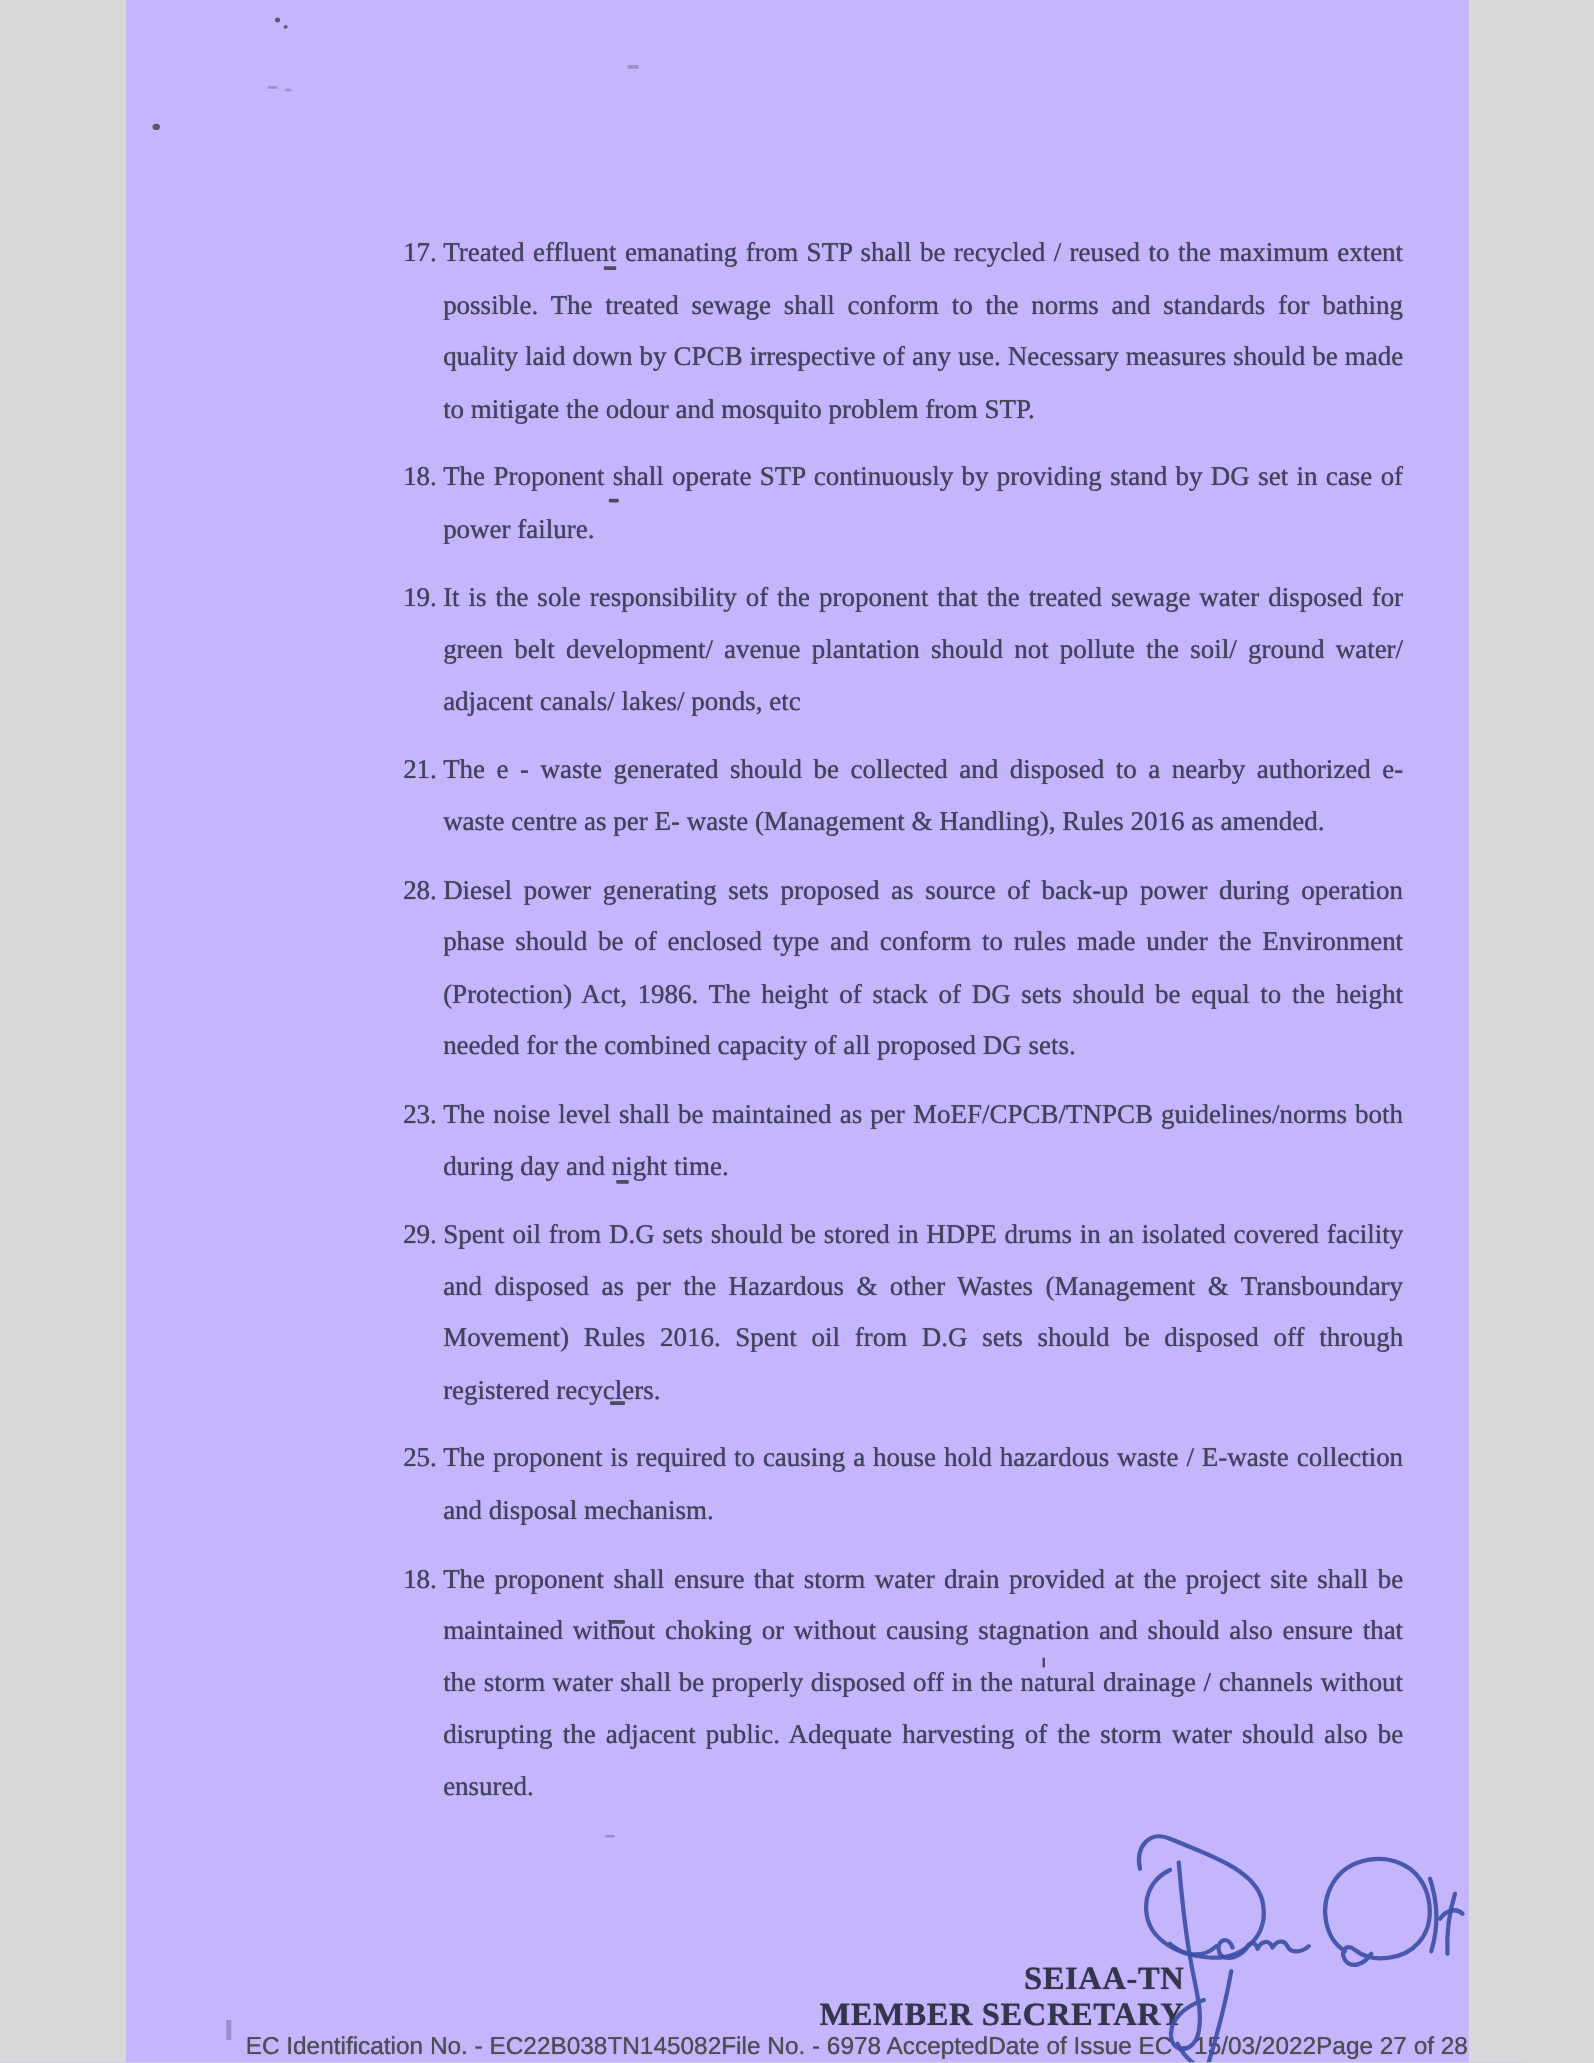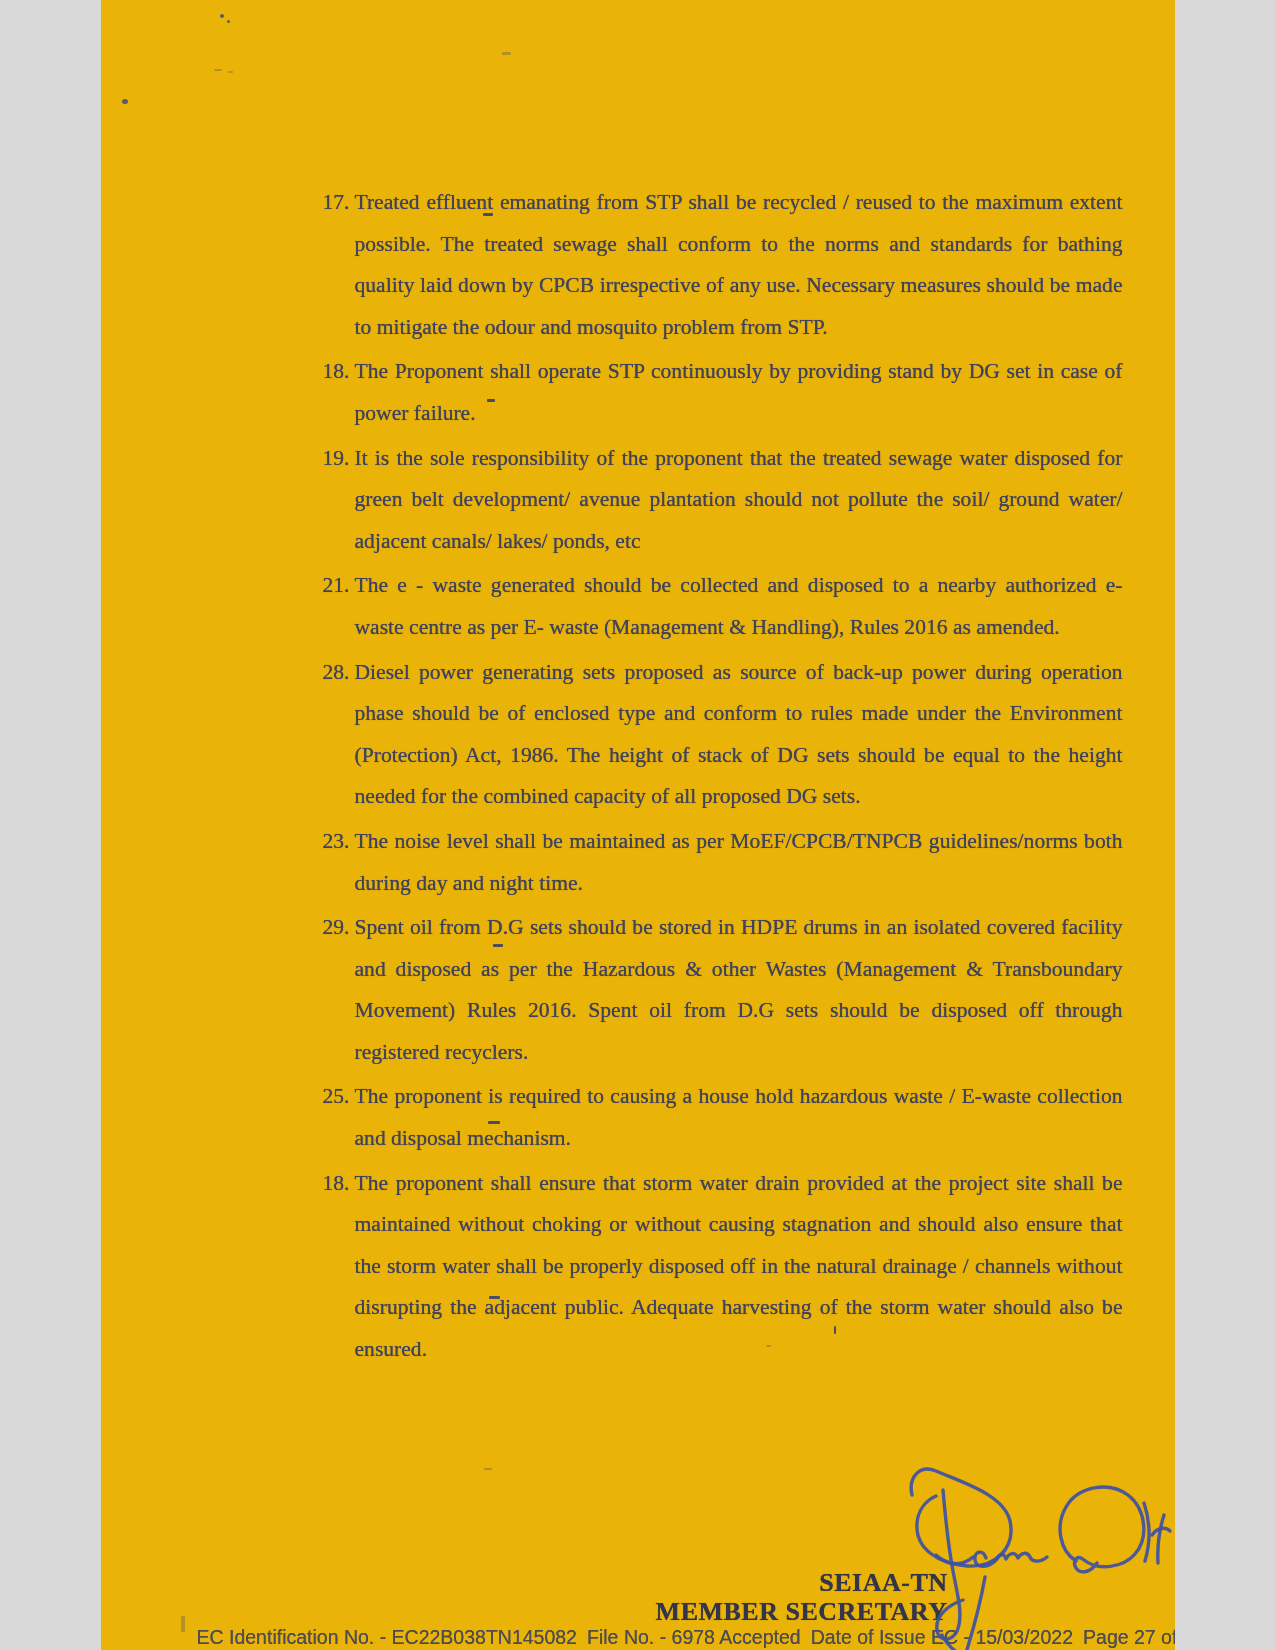--- a/index.html
+++ b/index.html
@@ -1,34 +1,34 @@
 <!DOCTYPE html>
 <html style="--ink: #41435a; --signature-ink: #3d51a6; --footer-text: #4e4e52;"><head>
 <meta charset="utf-8">
 <style>
   html,body { margin:0; padding:0; background:#d9d9d9; }
   .page {
     position:relative;
     width:1074px; height:1650px;
     margin:0 auto;
-    background:#eab308;
+    background:#c4b5fd;
     overflow:hidden;
     font-family:"Liberation Serif", serif;
   }
   
   .content {
     position:absolute;
     left:254px; top:182px; width:768px;
     color:var(--ink, #41435a);
     font-size:21.6px;
     line-height:41.6px;
     text-shadow:0 0 0.7px currentColor;
   }
   .item { position:relative; text-align:justify; }
-  .item + .item { margin-top:3px; }
+  .item + .item { margin-top:13px; }
   .item .num {
     position:absolute; left:-32px; top:0;
     text-align:left;
   }
   
   .sig-text {
     position:absolute;
     right:227px; top:1568px;
     text-align:right;
     color:#33354a;
@@ -50,21 +50,20 @@
     stroke-width:3.4;
     stroke-linecap:round;
     stroke-linejoin:round;
     opacity:0.92;
   }
   
   .footer {
     position:absolute;
     left:96px; top:1626px; width:1008px;
     display:flex;
-    justify-content:space-between;
     white-space:nowrap;
     font-family:"Liberation Sans", sans-serif;
     font-size:19.5px;
     color:var(--footer-text, #4e4e52);
     text-shadow:0 0 0.6px currentColor;
   }
   
   .speck { position:absolute; background:#5a5a66; border-radius:50%; }
   .dash  { position:absolute; background:#4a4c60; border-radius:1px; }
   .faint { opacity:0.35; }

